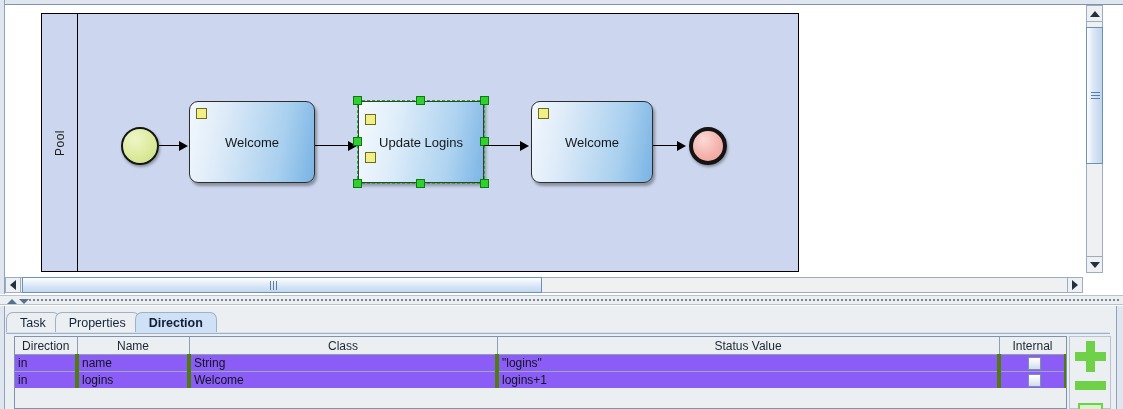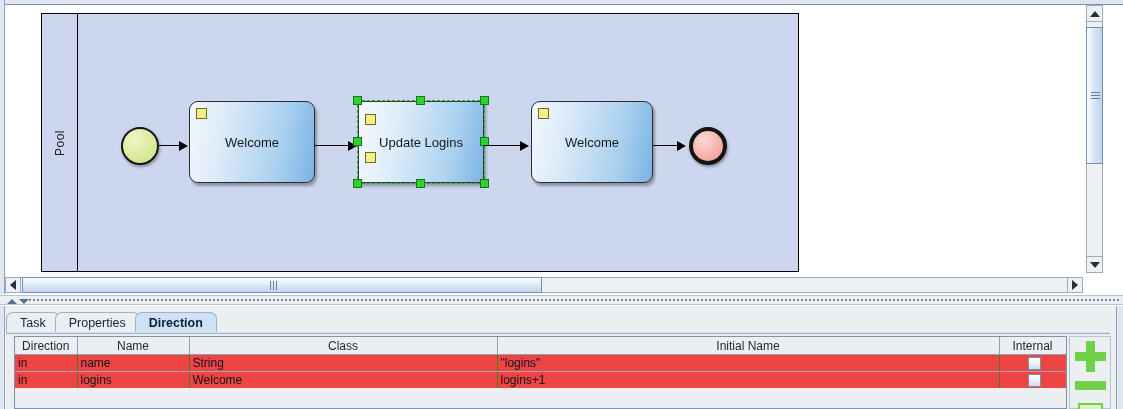--- a/index.html
+++ b/index.html
@@ -259,26 +259,26 @@
     background: #eceff1;
     border-right: 1px solid #8d9fb4;
     border-bottom: 1px solid #8d9fb4;
     height: 17px;
     font-weight: normal;
     color: #1b2733;
     text-align: center;
     padding: 0;
   }
   table#params td {
-    border-right: 1px solid #4d7c0f;
+    border-right: 4px solid #4d7c0f;
     border-bottom: 1px solid #9aa9ba;
     height: 16px;
     padding: 0 0 0 3px;
     color: #10161d;
-    background: #ef4444;
+    background: #8b5cf6;
     white-space: nowrap;
     overflow: hidden;
   }
   td.cell-center { text-align: center; padding: 0; }
   .chk {
     display: inline-block;
     width: 13px; height: 13px;
     vertical-align: middle;
     background: linear-gradient(180deg, #ffffff 0%, #e8eef6 55%, #cddcec 100%);
     border: 1px solid #7d90a6;
@@ -420,21 +420,21 @@
           <col style="width:112px">
           <col style="width:308px">
         <col style="width:502px">
           <col style="width:67px">
       </colgroup>
       <thead>
         <tr>
           <th>Direction</th>
           <th>Name</th>
           <th>Class</th>
-          <th>Initial Name</th>
+          <th>Status Value</th>
           <th>Internal</th>
         </tr>
       </thead>
       <tbody>
         <tr>
           <td>in</td>
           <td>name</td>
           <td>String</td>
           <td>"logins"</td>
           <td class="cell-center">

